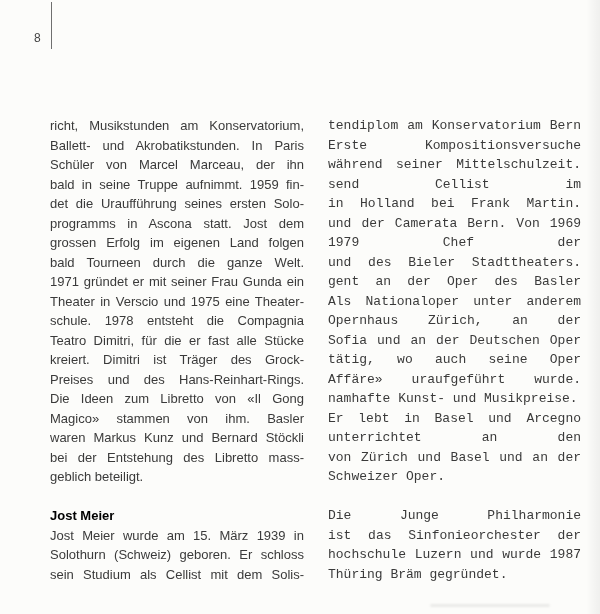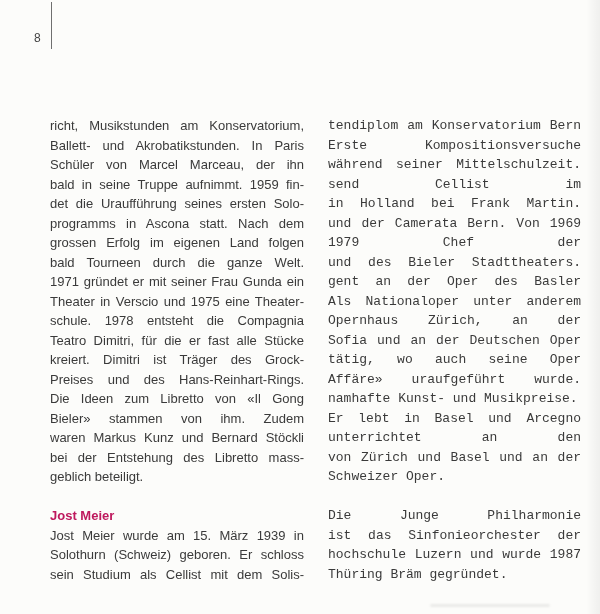--- a/index.html
+++ b/index.html
@@ -46,21 +46,21 @@
     text-align-last: justify;
   }
   .line.end {
     text-align: center;
     text-align-last: left;
   }
   .section-heading {
     height: 19.5px;
     margin-top: 19.5px;
     font-weight: bold;
-    color: #be185d;
+    color: #000000;
   }
   .para-gap {
     margin-top: 19.5px;
   }
   .scan-edge-right {
     position: absolute;
     top: 0;
     right: 0;
     width: 14px;
     height: 614px;
@@ -84,31 +84,31 @@
 <div class="margin-rule"></div>
 <div class="page-number">8</div>
 
 <div class="col col-left">
   <div>
       <div class="line">richt, Musikstunden am Konservatorium,</div>
       <div class="line">Ballett- und Akrobatikstunden. In Paris</div>
       <div class="line">Schüler von Marcel Marceau, der ihn</div>
       <div class="line">bald in seine Truppe aufnimmt. 1959 fin-</div>
       <div class="line">det die Uraufführung seines ersten Solo-</div>
-      <div class="line">programms in Ascona statt. Nach dem</div>
+      <div class="line">programms in Ascona statt. Jost dem</div>
       <div class="line">grossen Erfolg im eigenen Land folgen</div>
       <div class="line">bald Tourneen durch die ganze Welt.</div>
       <div class="line">1971 gründet er mit seiner Frau Gunda ein</div>
       <div class="line">Theater in Verscio und 1975 eine Theater-</div>
       <div class="line">schule. 1978 entsteht die Compagnia</div>
       <div class="line">Teatro Dimitri, für die er fast alle Stücke</div>
       <div class="line">kreiert. Dimitri ist Träger des Grock-</div>
       <div class="line">Preises und des Hans-Reinhart-Rings.</div>
       <div class="line">Die Ideen zum Libretto von «Il Gong</div>
-      <div class="line">Bieler» stammen von ihm. Zudem</div>
+      <div class="line">Magico» stammen von ihm. Basler</div>
       <div class="line">waren Markus Kunz und Bernard Stöckli</div>
       <div class="line">bei der Entstehung des Libretto mass-</div>
       <div class="line end">geblich beteiligt.</div>
     </div>
   <div class="section-heading">Jost Meier</div>
   <div>
       <div class="line">Jost Meier wurde am 15. März 1939 in</div>
       <div class="line">Solothurn (Schweiz) geboren. Er schloss</div>
       <div class="line">sein Studium als Cellist mit dem Solis-</div>
     </div>

